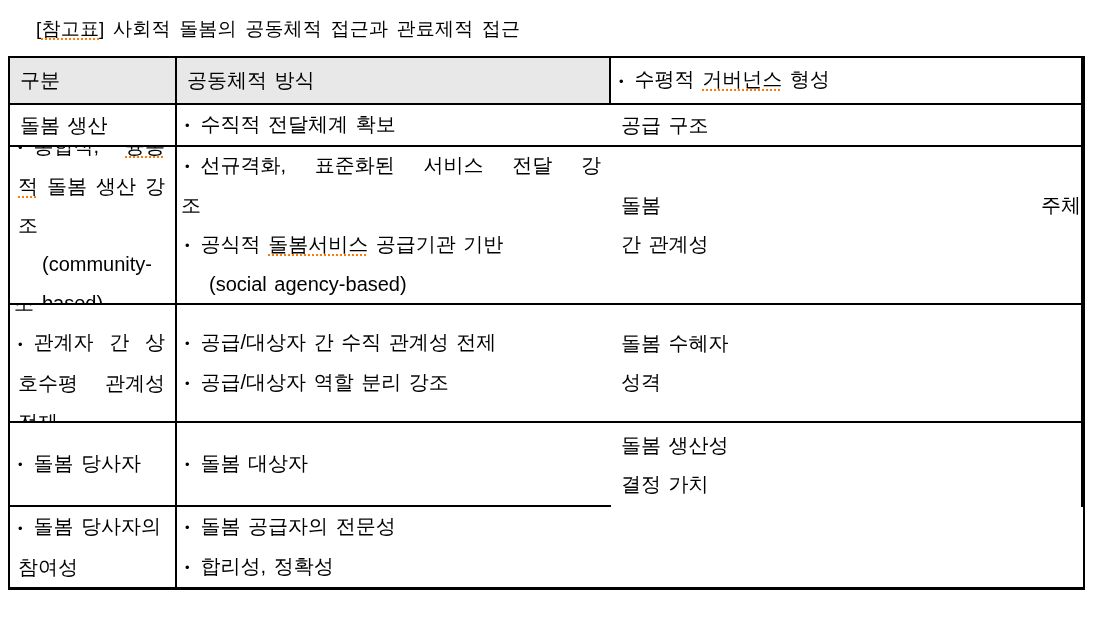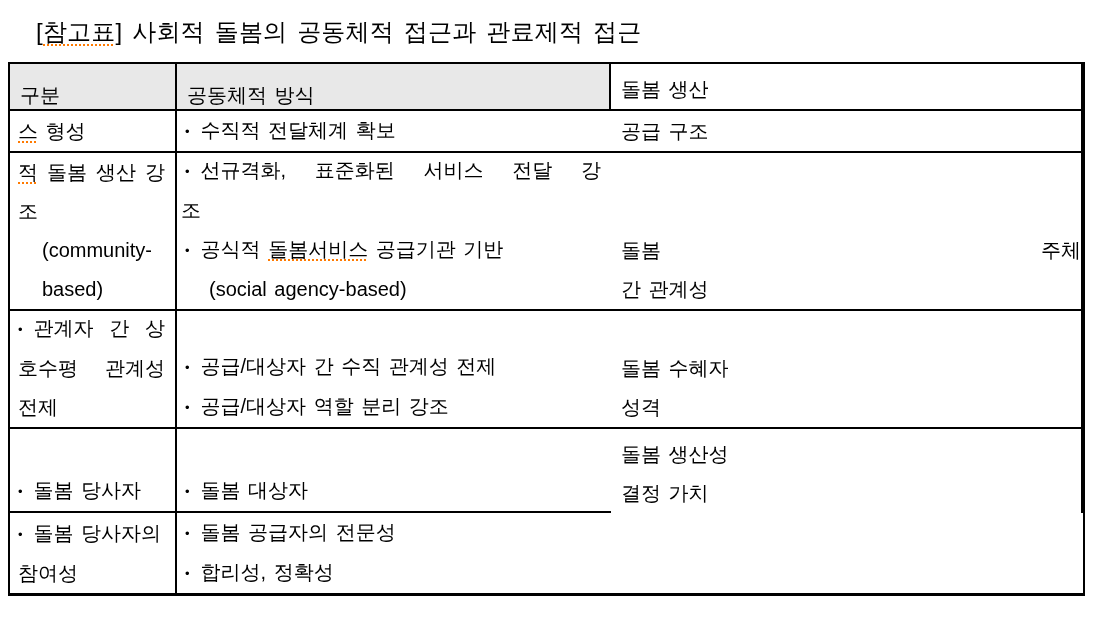--- a/index.html
+++ b/index.html
@@ -8,36 +8,36 @@
     --sq:#ff7a00;
     --text:#000000;
   }
   html,body{margin:0;padding:0;}
   body{
     width:1093px;height:628px;background:#ffffff;overflow:hidden;
     font-family:"Liberation Sans","DejaVu Sans",sans-serif;color:var(--text);
   }
   .doc-title{
     margin:16px 0 0 36px;
-    font-size:24px;letter-spacing:0.2px;word-spacing:3px;white-space:nowrap;
+    font-size:19px;letter-spacing:0.2px;word-spacing:3px;white-space:nowrap;
   }
   .sq{
     background-image:repeating-linear-gradient(90deg,var(--sq) 0 2px,transparent 2px 4px);
     background-repeat:repeat-x;background-position:0 100%;background-size:4px 2px;
     padding-bottom:1px;
   }
   .ref-table{
     margin:14px 0 0 8px;width:1077px;box-sizing:border-box;
     border:2px solid var(--border);border-bottom-width:3px;
     display:grid;grid-template-columns:167px 434px 472px;
     font-size:20px;
   }
   .cell{
     box-sizing:border-box;border-right:2px solid var(--border);border-bottom:2px solid var(--border);
-    display:flex;flex-direction:column;justify-content:flex-end;
+    display:flex;flex-direction:column;justify-content:center;
     overflow:hidden;word-spacing:2px;
   }
   .cell.col-last{border-right:none;}
   .cell.row-last{border-bottom:none;}
   .cell.hdr{background:var(--header-bg);padding-left:10px;}
   .label-cell{padding-left:10px;}
   .label-line{line-height:39px;}
   .label-line.stretch{text-align:justify;text-align-last:justify;}
   .line{line-height:39px;padding-left:8px;}
   .line.stretch{text-align:justify;text-align-last:justify;padding-right:10px;}
@@ -53,25 +53,25 @@
 
 <div>
   <div class="doc-title"><span>[</span><span class="sq">참고표</span><span>] 사회적 돌봄의 공동체적 접근과 관료제적 접근</span></div>
   <div class="ref-table" id="ref-table" style="grid-template-rows: 47px 42px 158px 118px 84px 80px;">
       <div class="cell hdr">
         <span>구분</span>
       </div>
       <div class="cell hdr">
         <span>공동체적 방식</span>
       </div>
+      <div class="cell">
+        <div class="line"><span class="bullet">•</span><span>수평적 </span><span class="sq">거버넌스</span><span> 형성</span></div>
+      </div>
       <div class="cell label-cell">
         <div class="label-line">돌봄 생산</div>
-      </div>
-      <div class="cell">
-        <div class="line"><span class="bullet">•</span><span>수평적 </span><span class="sq">거버넌스</span><span> 형성</span></div>
       </div>
       <div class="cell col-last">
         <div class="line"><span class="bullet">•</span><span>수직적 전달체계 확보</span></div>
       </div>
       <div class="cell label-cell">
         <div class="label-line">공급 구조</div>
       </div>
       <div class="cell">
         <div class="line stretch"><span class="bullet">•</span><span>통합적, </span><span class="sq">융통적</span><span> 돌봄 생산 강조</span></div>
         <div class="line indent"><span>(community-based)</span></div>

